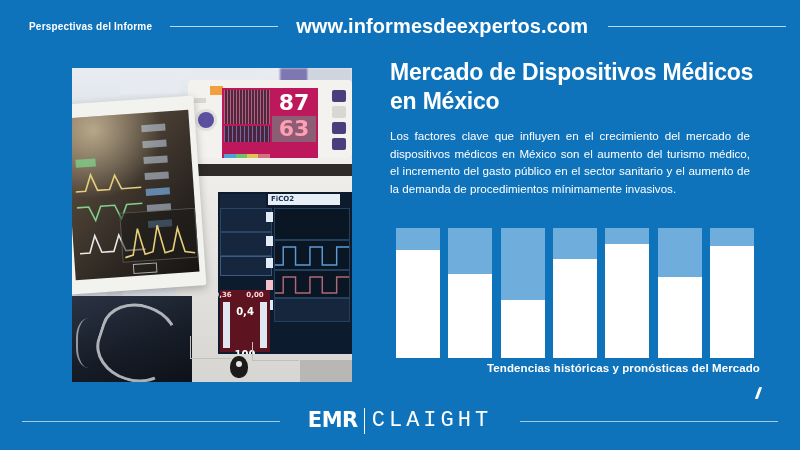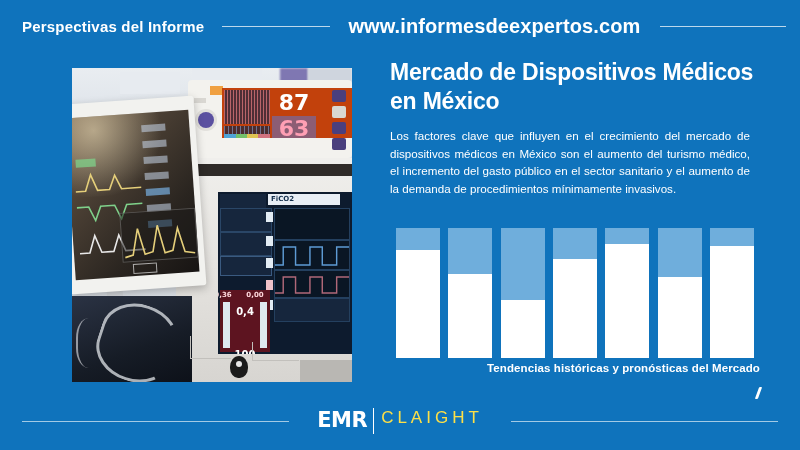--- a/index.html
+++ b/index.html
@@ -21,23 +21,23 @@
   
   .header {
     position: absolute;
     top: 0; left: 0;
     width: 800px;
     height: 52px;
     display: flex;
     align-items: center;
   }
   .header-label {
-    margin-left: 22px;
-    color: #ffffff;
-    font-size: 15px;
+    margin-left: 29px;
+    color: #ffffff;
+    font-size: 10px;
     font-weight: 600;
     letter-spacing: 0.2px;
     white-space: nowrap;
   }
   .header-rule {
     height: 1px;
     background: rgba(255,255,255,0.72);
   }
   .header-rule-left {
     width: 108px;
@@ -179,24 +179,23 @@
   
   .vitals {
     position: absolute;
     left: 116px; top: 12px;
     width: 164px; height: 78px;
     background: #f3f2ee;
     border-radius: 4px;
   }
   .vitals-screen {
     position: absolute;
-    left: 34px; top: 8px; width: 96px; height: 50px;
-    background: #c2410c;
+    left: 34px; top: 8px; width: 96px; height: 70px;
+    background: #be185d;
     overflow: hidden;
-    padding-left: 44px;
   }
   .vs-trace {
     position: absolute;
     left: 2px; top: 2px; width: 46px; height: 34px;
     background: repeating-linear-gradient(90deg,#b86b7a 0 1px, #3a2b3d 1px 3px);
     opacity: .85;
   }
   .vs-trace2 {
     position: absolute;
     left: 2px; top: 38px; width: 46px; height: 16px;
@@ -439,25 +438,25 @@
     font-family: "DejaVu Sans", sans-serif;
   }
   .logo-divider {
     width: 1px;
     height: 26px;
     background: #ffffff;
     margin: 0 7px 0 6px;
   }
   .logo-claight {
     position: relative;
-    color: #fde047;
-    font-size: 17px;
+    color: #ffffff;
+    font-size: 22px;
     font-weight: 300;
     letter-spacing: 4px;
-    font-family: Liberation Sans, sans-serif;
+    font-family: Liberation Mono, monospace;
   }
   .logo-accent {
     position: absolute;
     right: 40px;
     top: -5px;
     width: 3px;
     height: 12px;
     background: #ffffff;
     transform: skewX(-20deg);
     border-radius: 1px;

